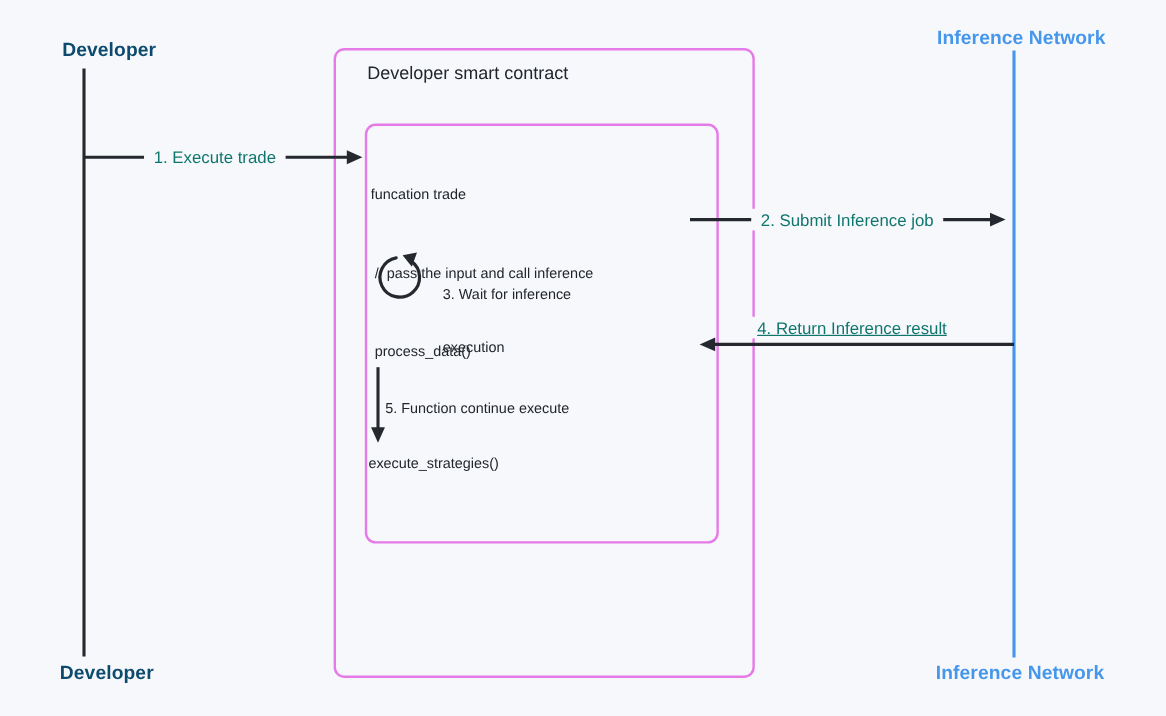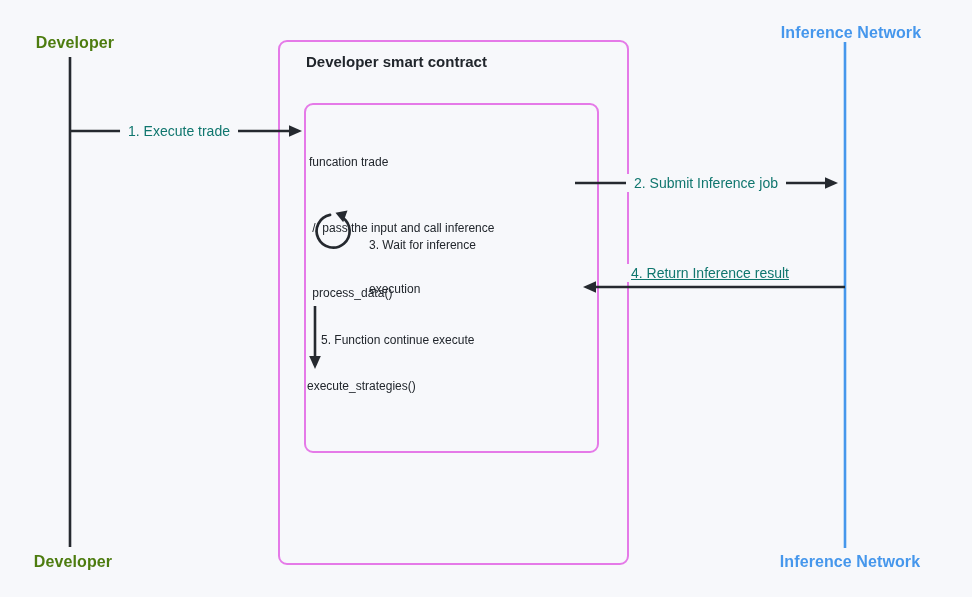--- a/index.html
+++ b/index.html
@@ -32,29 +32,29 @@
 
   
   .actor-label {
     position: absolute;
     font-size: 16px;
     font-weight: 700;
     letter-spacing: 0.1px;
     white-space: nowrap;
     transform: translateX(-50%);
   }
-  .actor-dev  { color: #4d7c0f; }
+  .actor-dev  { color: #0c4a6e; margin-left: 16px; }
   .actor-net  { color: #4697ec; }
 
   
   .contract-title {
     position: absolute;
     left: 306px; top: 53px;
     font-size: 15px;
-    font-weight: 700;
+    font-weight: 400;
     white-space: nowrap;
   }
 
   
   .code-block {
     position: absolute;
     left: 309px; top: 109px;
     font-size: 12px;
     font-weight: 500;
     line-height: 21.7px;

